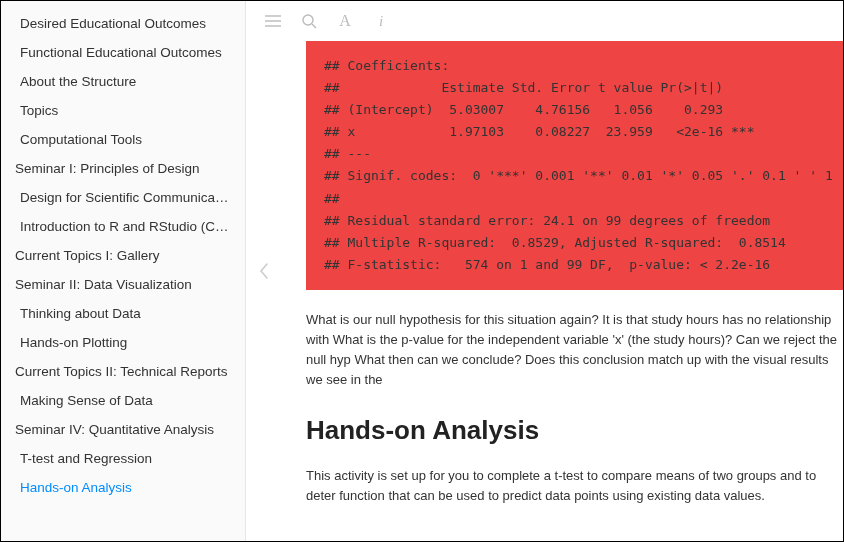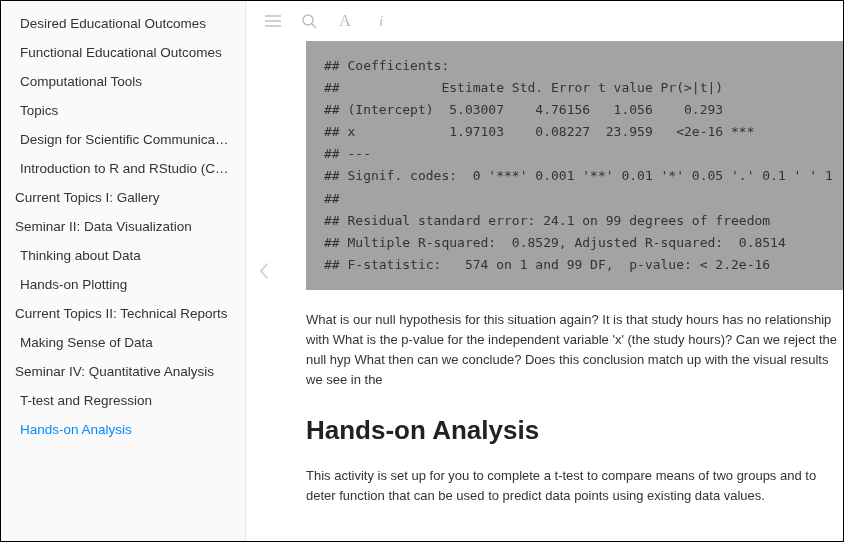--- a/index.html
+++ b/index.html
@@ -62,21 +62,21 @@
     font-size: 15px;
   }
   .topbar .ticon { cursor: pointer; display:inline-flex; align-items:center; justify-content:center; width:18px; height:18px; }
   .topbar svg { stroke: #bbb; fill: none; }
   
   .content {
     padding: 0 0 20px 60px;
     overflow: hidden;
   }
   .code-block {
-    background: #a3a3a3;
+    background: #ef4444;
     font-family: "SFMono-Regular", Consolas, "Menlo", monospace;
     font-size: 13px;
     line-height: 1.7;
     color: #333;
     padding: 14px 28px 14px 18px;
     white-space: pre;
     margin-bottom: 20px;
     overflow: hidden;
   }
   .paragraph {
@@ -94,22 +94,24 @@
   }
 </style>
 </head>
 <body>
 
 <div class="sidebar">
   <div class="sidebar-scroll">
     <ul class="nav-list">
         <li class="nav-item child">Desired Educational Outcomes</li>
         <li class="nav-item child">Functional Educational Outcomes</li>
+        <li class="nav-item child">About the Structure</li>
+        <li class="nav-item child">Topics</li>
         <li class="nav-item child">Computational Tools</li>
-        <li class="nav-item child">Topics</li>
+        <li class="nav-item">Seminar I: Principles of Design</li>
         <li class="nav-item child">Design for Scientific Communicati…</li>
         <li class="nav-item child">Introduction to R and RStudio (Cl…</li>
         <li class="nav-item">Current Topics I: Gallery</li>
         <li class="nav-item">Seminar II: Data Visualization</li>
         <li class="nav-item child">Thinking about Data</li>
         <li class="nav-item child">Hands-on Plotting</li>
         <li class="nav-item">Current Topics II: Technical Reports</li>
         <li class="nav-item child">Making Sense of Data</li>
         <li class="nav-item">Seminar IV: Quantitative Analysis</li>
         <li class="nav-item child">T-test and Regression</li>

